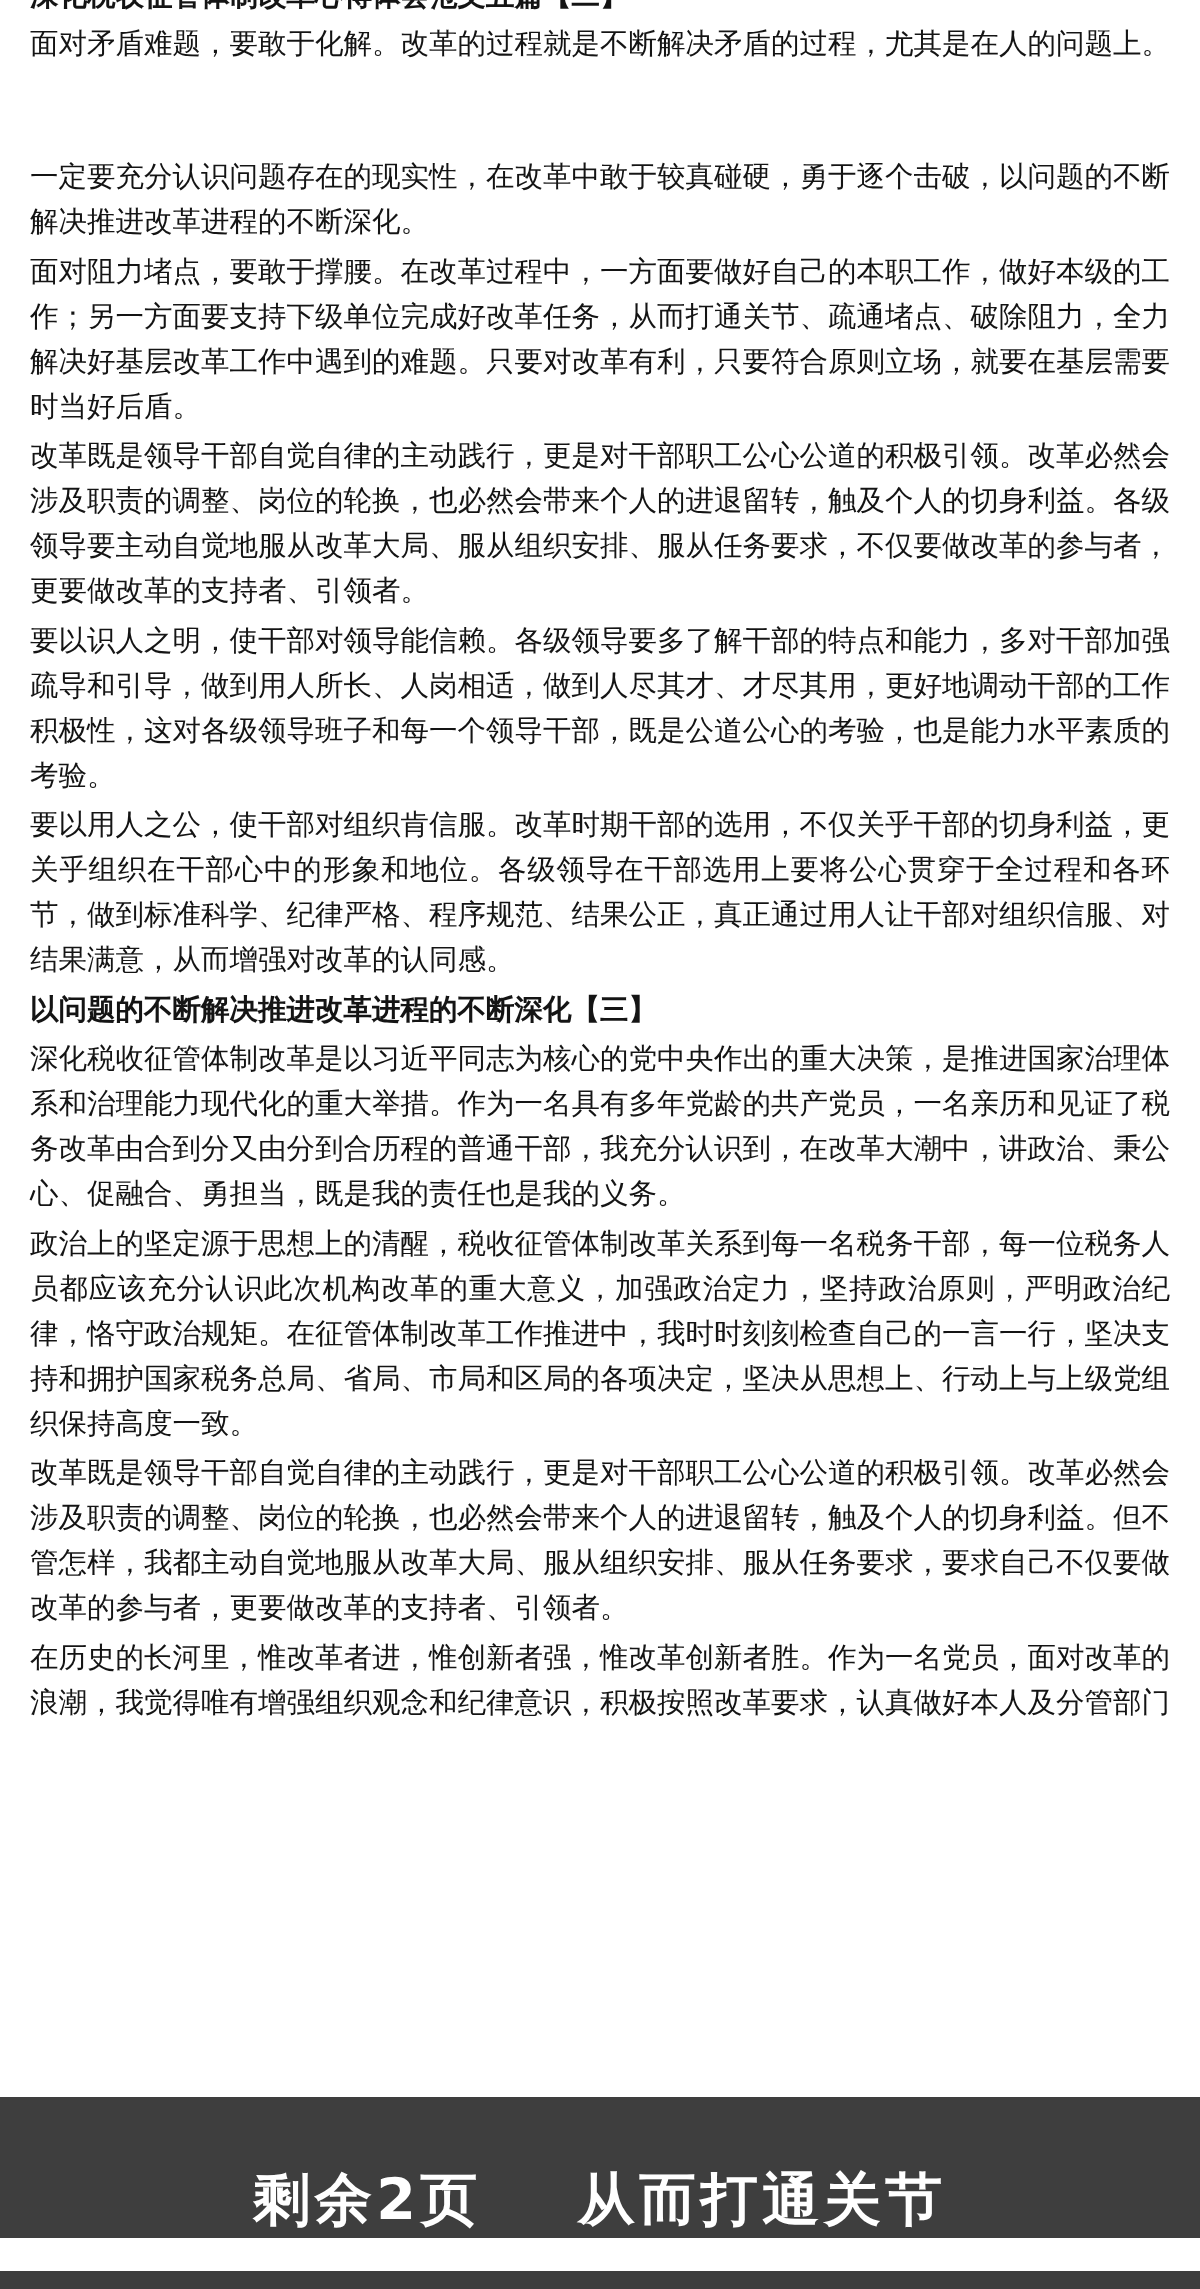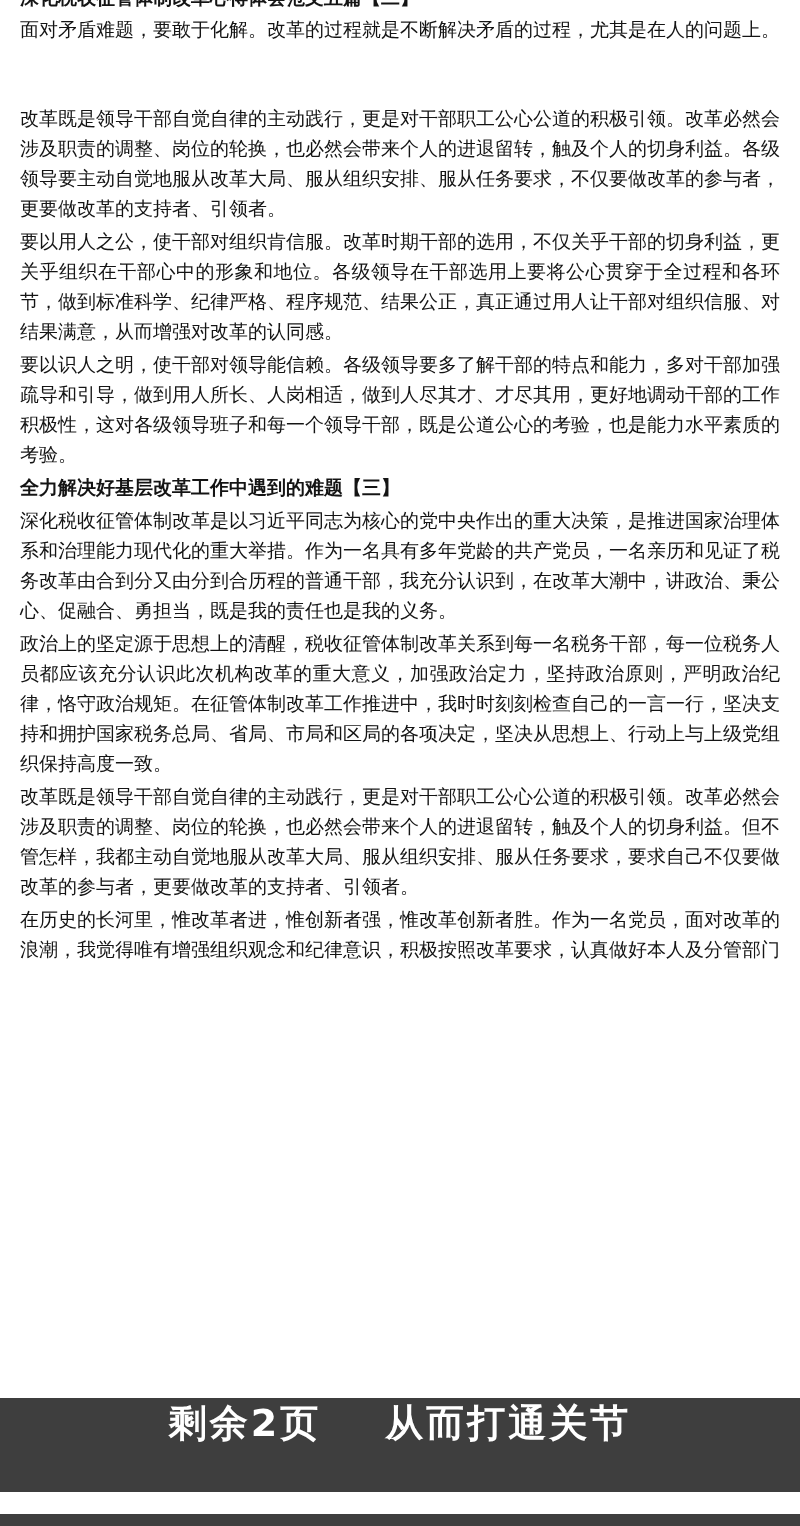--- a/index.html
+++ b/index.html
@@ -46,21 +46,21 @@
     height: 56px;
   }
   .footer-banner {
     position: absolute;
     left: 0;
     right: 0;
     top: 1398px;
     height: 94px;
     background: #3e3e3e;
     display: flex;
-    align-items: flex-start;
+    align-items: flex-end;
     justify-content: center;
     gap: 64px;
   }
   .footer-banner span {
     color: #ffffff;
     font-size: 38px;
     font-weight: bold;
     letter-spacing: 3px;
   }
   .footer-strip {
@@ -73,24 +73,26 @@
   }
 </style>
 </head>
 <body>
 
 <div class="doc">
   <div class="cut-heading">深化税收征管体制改革心得体会范文五篇【二】</div>
   <div>
       <p class="p">面对矛盾难题，要敢于化解。改革的过程就是不断解决矛盾的过程，尤其是在人的问题上。</p>
       <div class="spacer"></div>
+      <p class="p">一定要充分认识问题存在的现实性，在改革中敢于较真碰硬，勇于逐个击破，以问题的不断解决推进改革进程的不断深化。</p>
+      <p class="p">面对阻力堵点，要敢于撑腰。在改革过程中，一方面要做好自己的本职工作，做好本级的工作；另一方面要支持下级单位完成好改革任务，从而打通关节、疏通堵点、破除阻力，全力解决好基层改革工作中遇到的难题。只要对改革有利，只要符合原则立场，就要在基层需要时当好后盾。</p>
       <p class="p">改革既是领导干部自觉自律的主动践行，更是对干部职工公心公道的积极引领。改革必然会涉及职责的调整、岗位的轮换，也必然会带来个人的进退留转，触及个人的切身利益。各级领导要主动自觉地服从改革大局、服从组织安排、服从任务要求，不仅要做改革的参与者，更要做改革的支持者、引领者。</p>
+      <p class="p">要以识人之明，使干部对领导能信赖。各级领导要多了解干部的特点和能力，多对干部加强疏导和引导，做到用人所长、人岗相适，做到人尽其才、才尽其用，更好地调动干部的工作积极性，这对各级领导班子和每一个领导干部，既是公道公心的考验，也是能力水平素质的考验。</p>
       <p class="p">要以用人之公，使干部对组织肯信服。改革时期干部的选用，不仅关乎干部的切身利益，更关乎组织在干部心中的形象和地位。各级领导在干部选用上要将公心贯穿于全过程和各环节，做到标准科学、纪律严格、程序规范、结果公正，真正通过用人让干部对组织信服、对结果满意，从而增强对改革的认同感。</p>
-      <p class="p">要以识人之明，使干部对领导能信赖。各级领导要多了解干部的特点和能力，多对干部加强疏导和引导，做到用人所长、人岗相适，做到人尽其才、才尽其用，更好地调动干部的工作积极性，这对各级领导班子和每一个领导干部，既是公道公心的考验，也是能力水平素质的考验。</p>
-      <p class="p h">全力解决好基层改革工作中遇到的难题【三】</p>
+      <p class="p h">以问题的不断解决推进改革进程的不断深化【三】</p>
       <p class="p">深化税收征管体制改革是以习近平同志为核心的党中央作出的重大决策，是推进国家治理体系和治理能力现代化的重大举措。作为一名具有多年党龄的共产党员，一名亲历和见证了税务改革由合到分又由分到合历程的普通干部，我充分认识到，在改革大潮中，讲政治、秉公心、促融合、勇担当，既是我的责任也是我的义务。</p>
       <p class="p">政治上的坚定源于思想上的清醒，税收征管体制改革关系到每一名税务干部，每一位税务人员都应该充分认识此次机构改革的重大意义，加强政治定力，坚持政治原则，严明政治纪律，恪守政治规矩。在征管体制改革工作推进中，我时时刻刻检查自己的一言一行，坚决支持和拥护国家税务总局、省局、市局和区局的各项决定，坚决从思想上、行动上与上级党组织保持高度一致。</p>
       <p class="p">改革既是领导干部自觉自律的主动践行，更是对干部职工公心公道的积极引领。改革必然会涉及职责的调整、岗位的轮换，也必然会带来个人的进退留转，触及个人的切身利益。但不管怎样，我都主动自觉地服从改革大局、服从组织安排、服从任务要求，要求自己不仅要做改革的参与者，更要做改革的支持者、引领者。</p>
       <p class="p">在历史的长河里，惟改革者进，惟创新者强，惟改革创新者胜。作为一名党员，面对改革的浪潮，我觉得唯有增强组织观念和纪律意识，积极按照改革要求，认真做好本人及分管部门</p>
     </div>
 </div>
 
 <div class="footer-banner" style="background: rgb(62, 62, 62);">
   <span>剩余2页</span>
   <span>从而打通关节</span>

